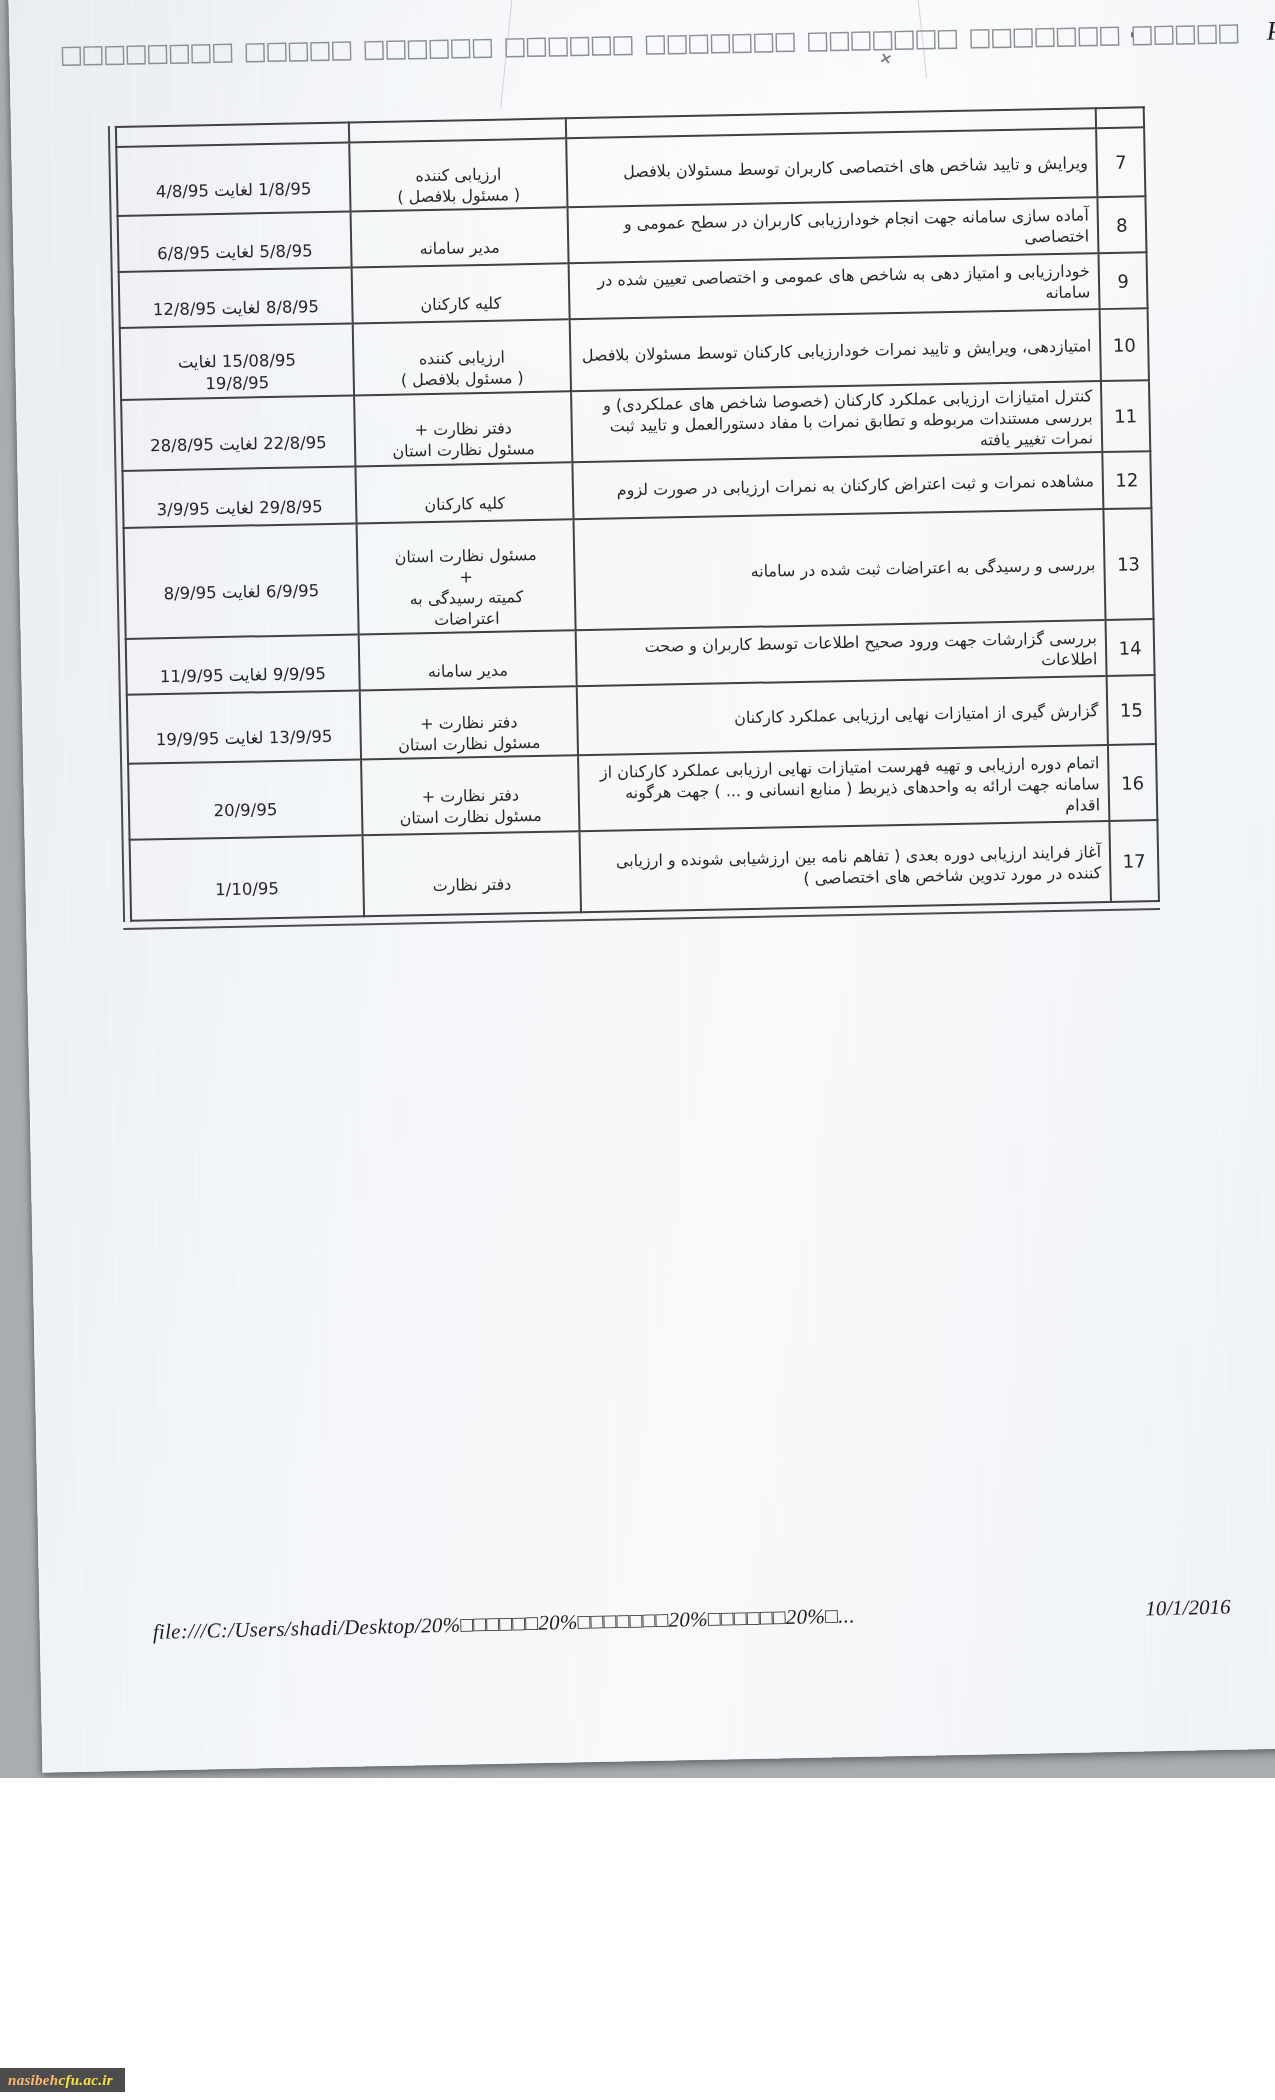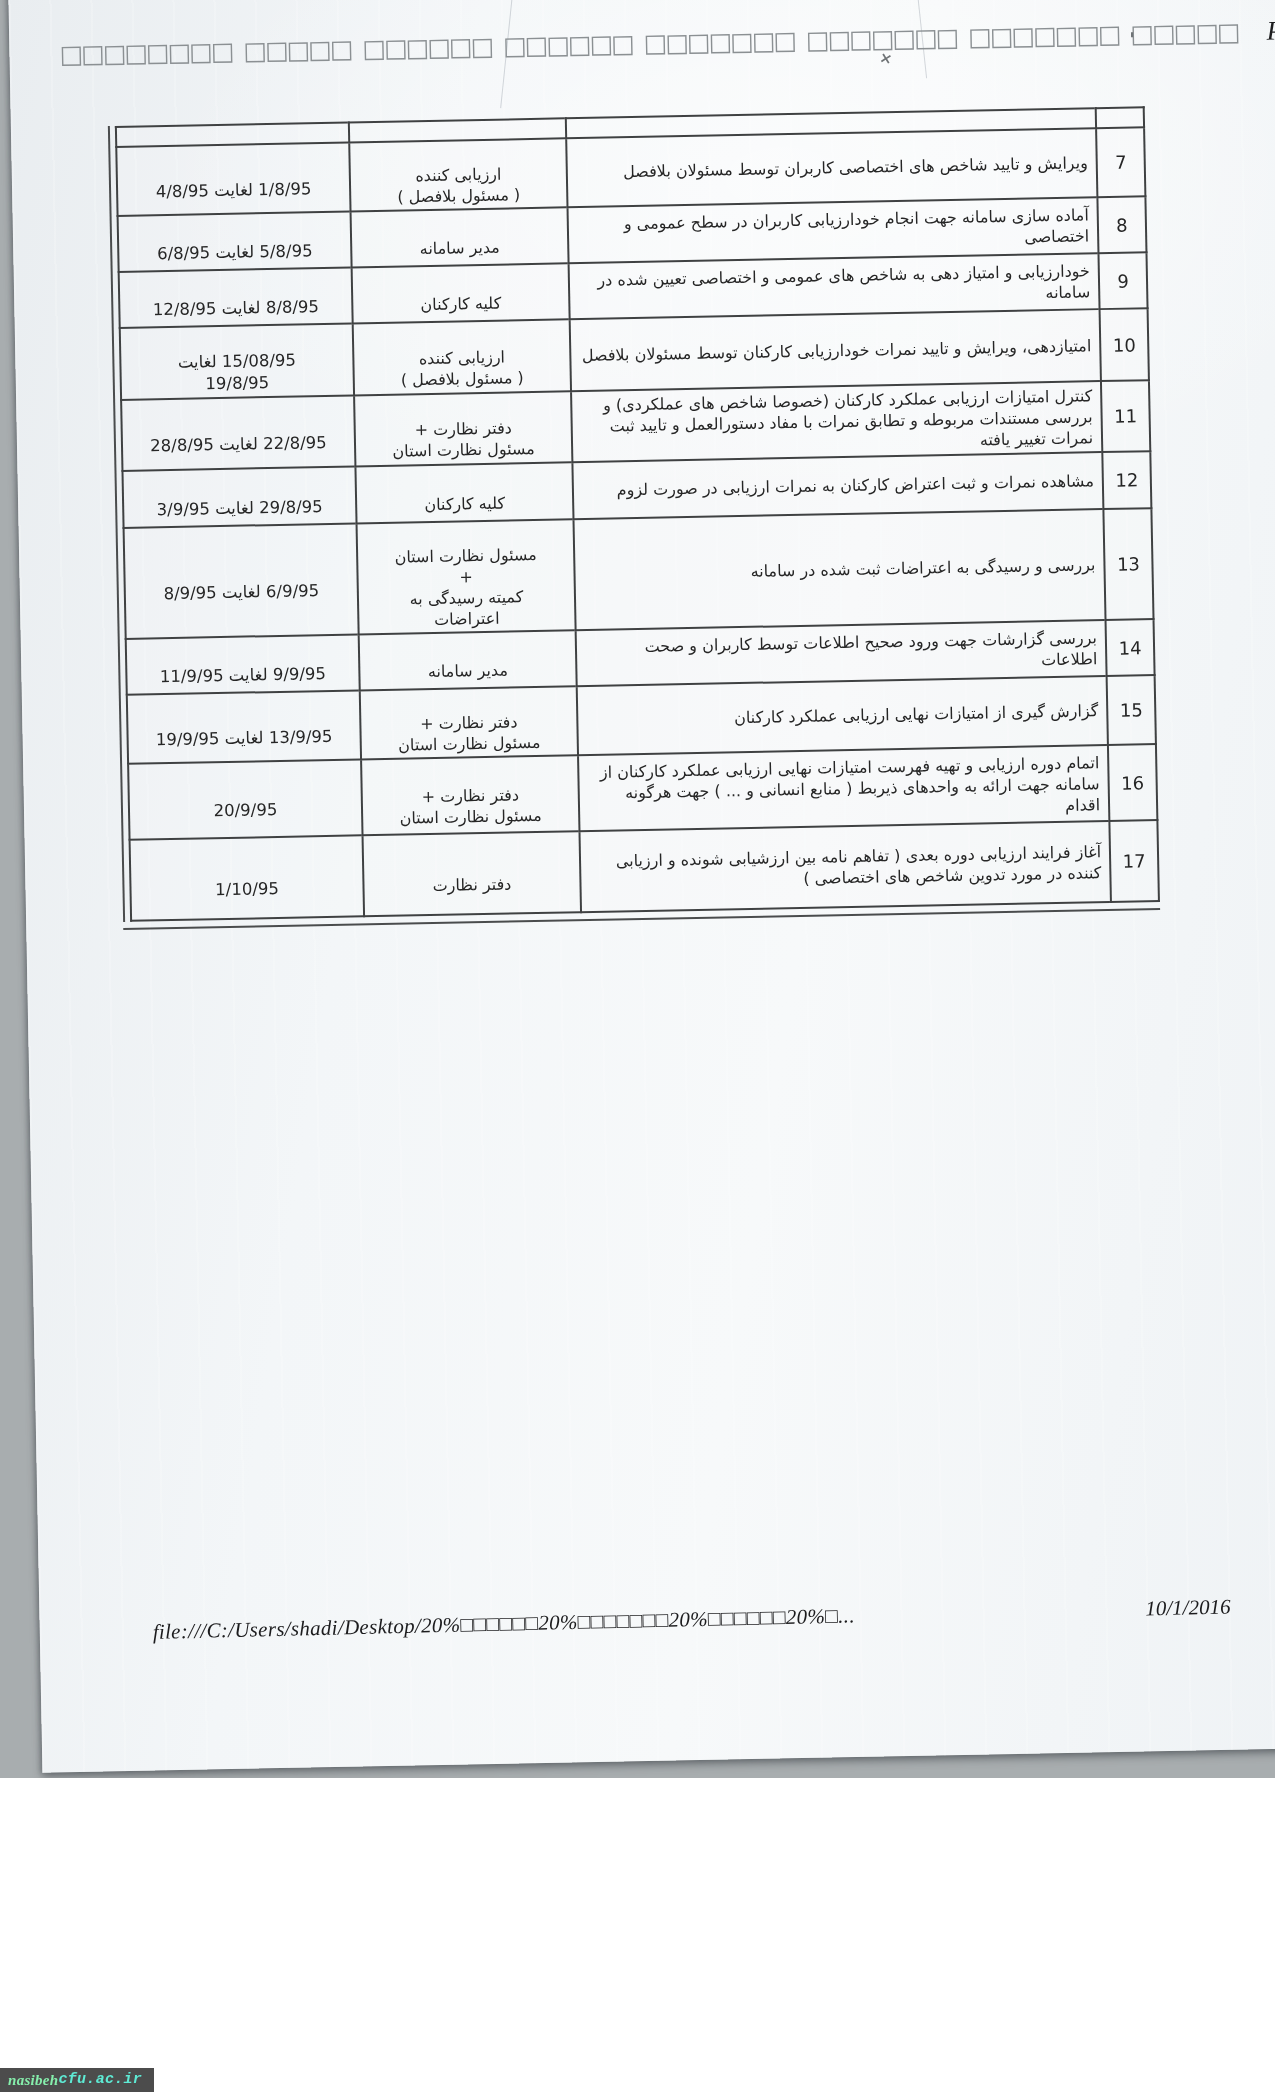--- a/index.html
+++ b/index.html
@@ -315,15 +315,15 @@
 
     <div class="doc-footer">
       <span class="footer-path">file:///C:/Users/shadi/Desktop/20%□□□□□□20%□□□□□□□20%□□□□□□20%□...</span>
       <span class="footer-date">10/1/2016</span>
     </div>
 
   </div>
 </div>
 
 <div class="watermark" style="background-color: rgb(76, 76, 76);">
-  <span style="color: #86efac;">nasibeh</span>
-    <span style="color: #5eead4; font-family: Liberation Mono, monospace;">cfu.ac.ir</span>
+  <span style="color: #fdba74;">nasibeh</span>
+    <span style="color: #fde047;">cfu.ac.ir</span>
 </div>
 
 </body></html>

